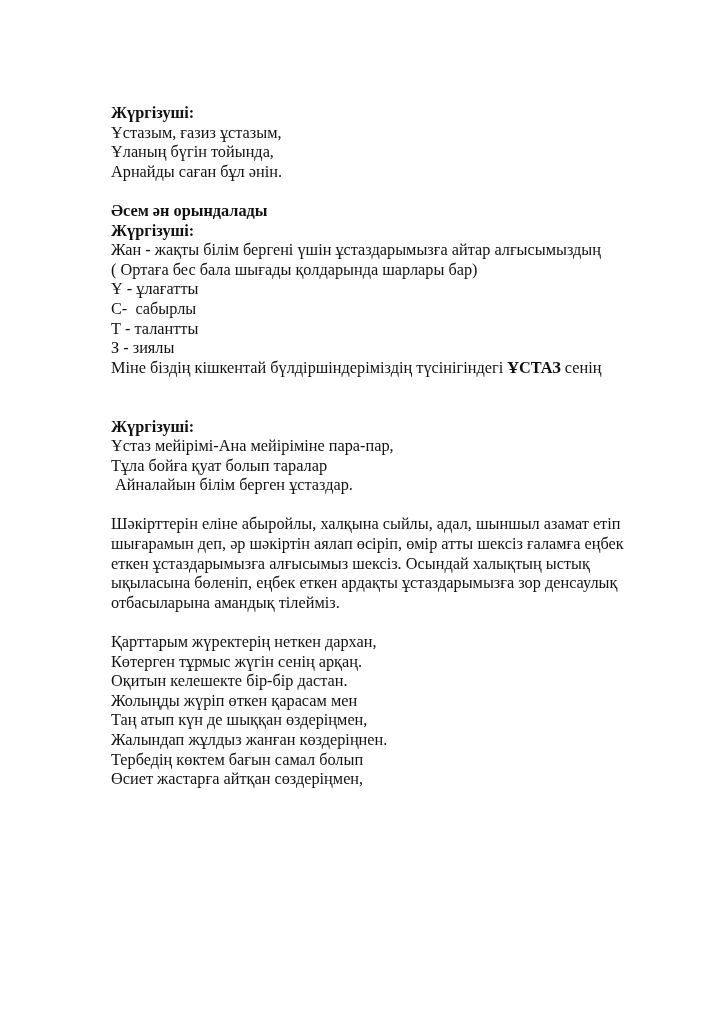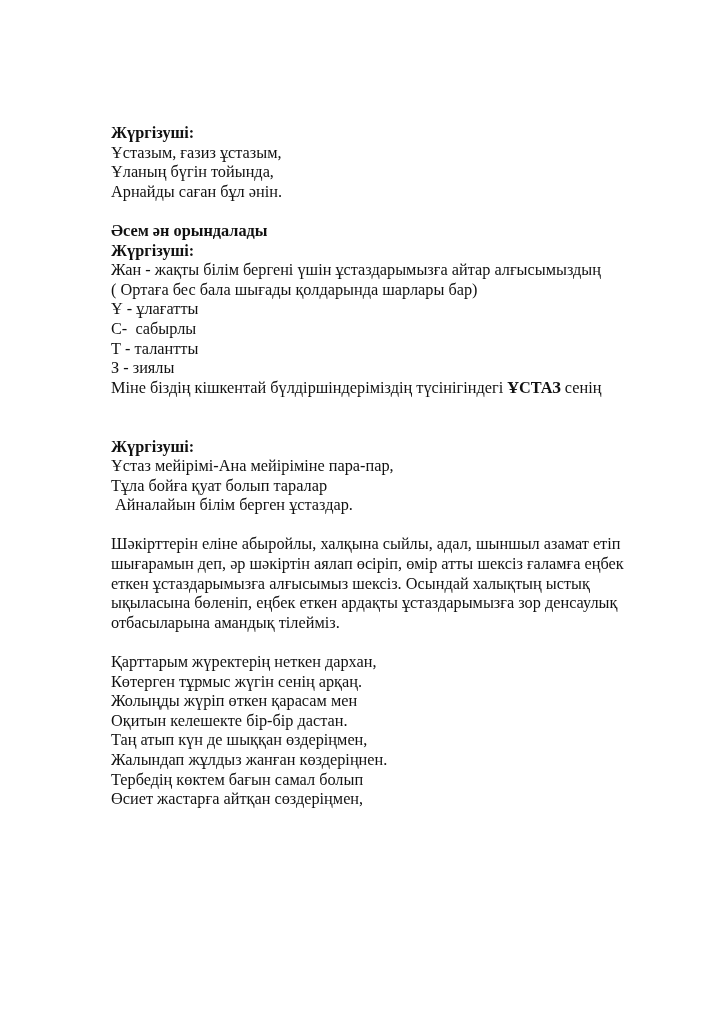--- a/index.html
+++ b/index.html
@@ -1,18 +1,18 @@
 <!DOCTYPE html>
 <html><head>
 <meta charset="utf-8">
 <style>
   html, body { margin: 0; padding: 0; background: #ffffff; }
   body { width: 724px; height: 1024px; position: relative; overflow: hidden; }
   .page {
-    position: absolute; left: 111px; top: 123px; width: 550px;
+    position: absolute; left: 111px; top: 103px; width: 550px;
     font-family: "Liberation Serif", serif; font-size: 16.3px; line-height: 19.6px; color: #111111;
   }
   .line { display: block; white-space: pre; min-height: 19.6px; }
   .bold { font-weight: bold; }
   .gap { height: 19.6px; }
   .gap2 { height: 39.2px; }
   .sec { display: block; }
 </style>
 </head>
 <body>
@@ -57,21 +57,21 @@
     <span class="line">еткен ұстаздарымызға алғысымыз шексіз. Осындай халықтың ыстық</span>
     <span class="line">ықыласына бөленіп, еңбек еткен ардақты ұстаздарымызға зор денсаулық</span>
     <span class="line">отбасыларына амандық тілейміз.</span>
   </div>
 
   <div class="gap"></div>
 
   <div class="sec">
     <span class="line">Қарттарым жүректерің неткен дархан,</span>
     <span class="line">Көтерген тұрмыс жүгін сенің арқаң.</span>
+    <span class="line">Оқитын келешекте бір-бір дастан.</span>
     <span class="line">Жолыңды жүріп өткен қарасам мен</span>
-    <span class="line">Оқитын келешекте бір-бір дастан.</span>
     <span class="line">Таң атып күн де шыққан өздеріңмен,</span>
     <span class="line">Жалындап жұлдыз жанған көздеріңнен.</span>
     <span class="line">Тербедің көктем бағын самал болып</span>
     <span class="line">Өсиет жастарға айтқан сөздеріңмен,</span>
   </div>
 
 </div>
 
 </body></html>

